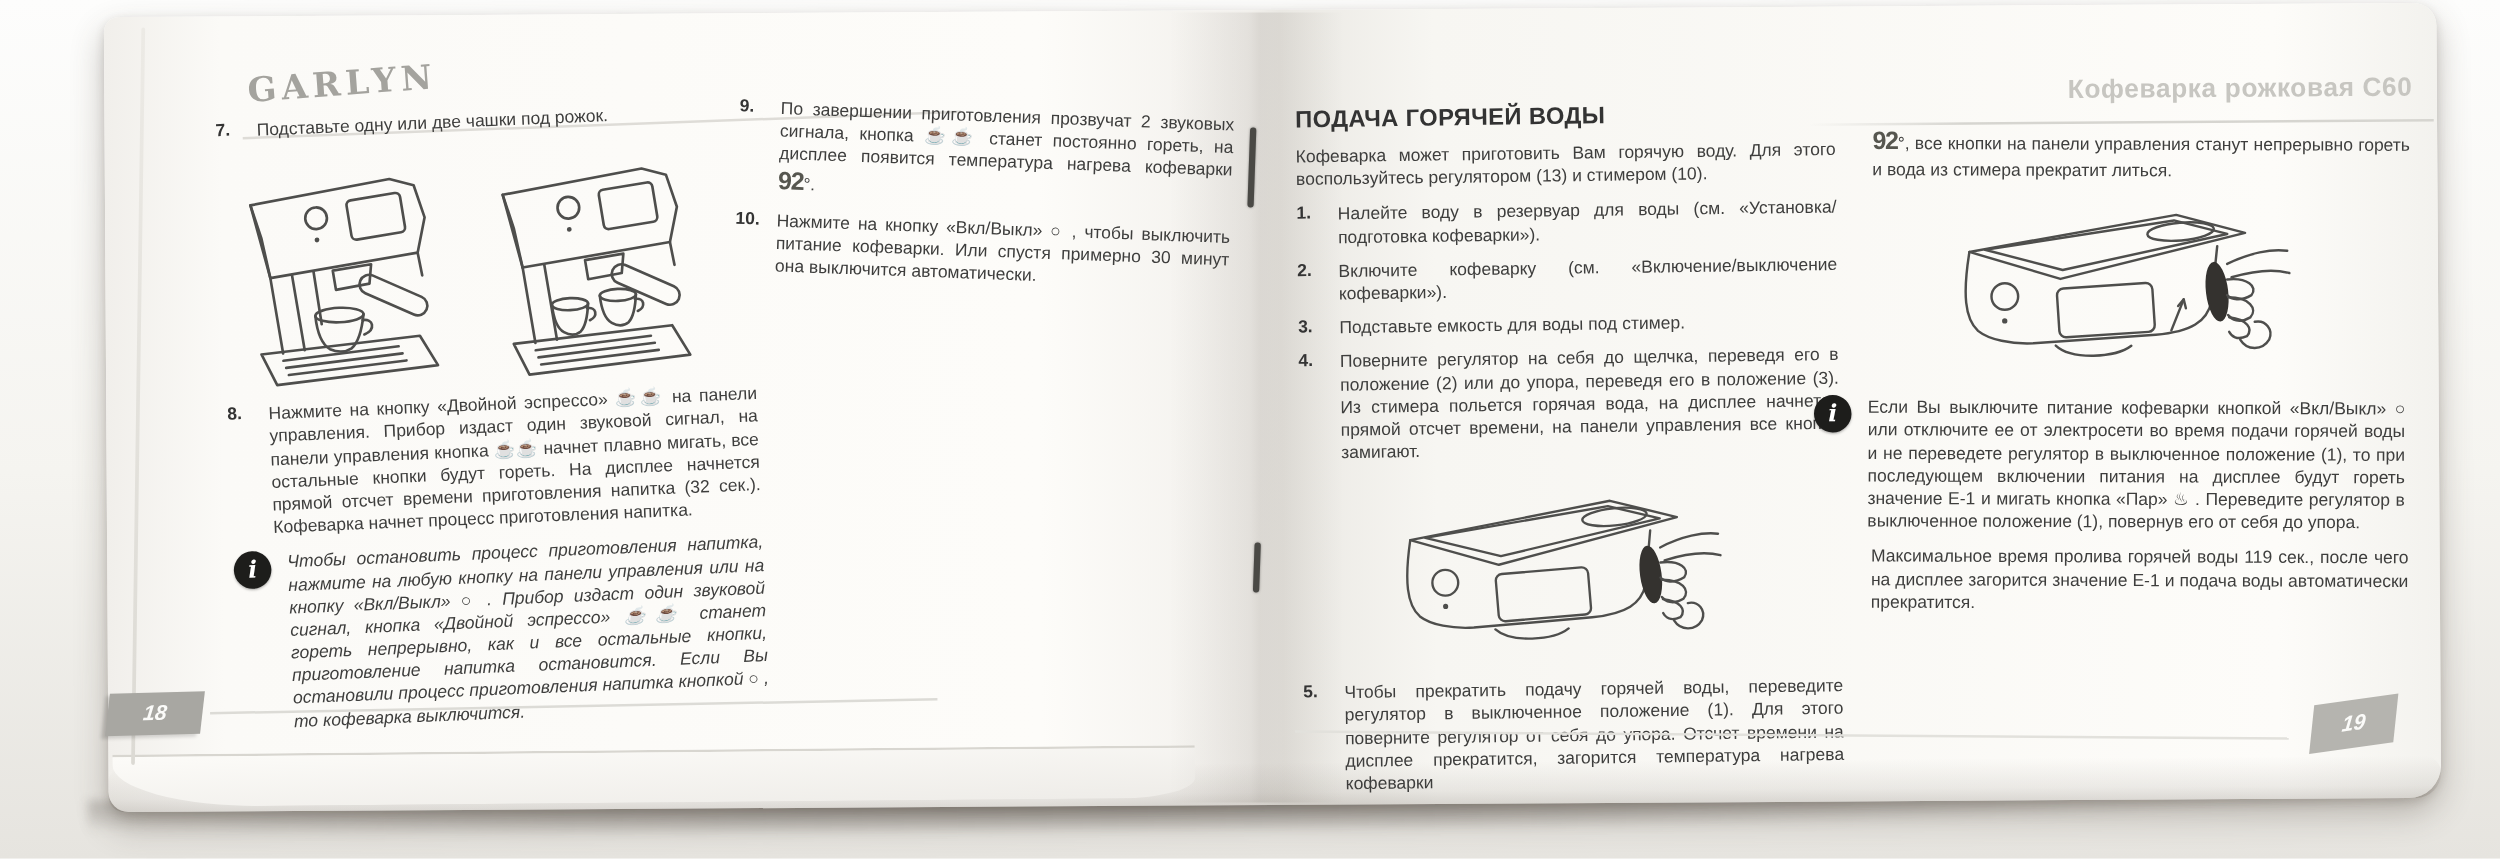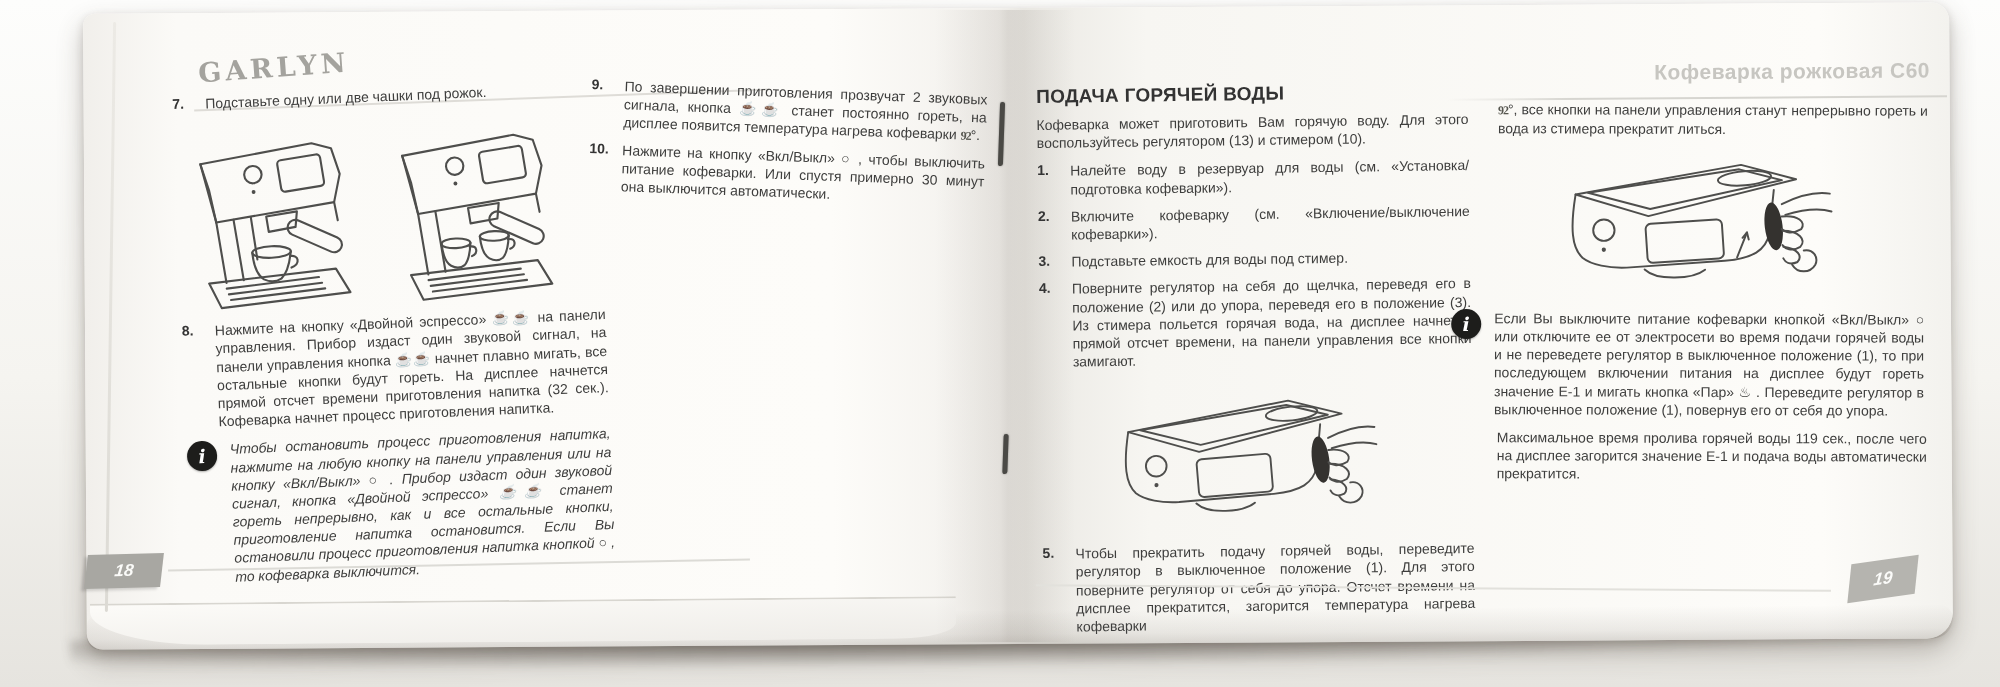--- a/index.html
+++ b/index.html
@@ -45,21 +45,21 @@
   .num{flex:none;width:24px;font-weight:700;font-size:14px;color:#343434;padding-top:0;}
   .section-title{font-weight:800;font-size:19px;letter-spacing:.3px;color:#333;margin:0 0 8px 0;}
   .intro{margin:0 0 10px 0;}
   .machines{display:flex;gap:4px;margin:4px 0 12px -8px;}
   .info{display:flex;gap:13px;margin-top:10px;}
   .info-icon{flex:none;width:30px;height:30px;border-radius:50%;background:#1d1d1b;color:#fff;
     font-family:"DejaVu Serif",serif;font-style:italic;font-weight:700;font-size:19px;
     display:flex;align-items:center;justify-content:center;margin-left:-44px;box-shadow:0 1px 2px rgba(0,0,0,.3);}
   .col-right2 .info-icon{margin-left:0;}
   .it{font-style:italic;}
-  .seg{font-family:Liberation Serif, serif;font-weight:700;font-size:12px;letter-spacing:-1px;color:#56564f;margin-top:12px;}
+  .seg{font-family:Liberation Sans, sans-serif;font-weight:700;font-size:20px;letter-spacing:-1px;color:#56564f;margin-top:12px;}
   .cont{margin-left:46px;width:430px;}
   .note{margin-left:46px;width:430px;margin-top:10px;}
   .illus-right{display:block;margin:4px 0 10px 40px;}
   .illus-right2{display:block;margin:2px 0 8px 70px;}
 
   .footer-rule-left{position:absolute;left:168px;top:564px;width:582px;height:2px;background:#dcdbd6;transform:rotate(-1.1deg);}
   .footer-rule-right{position:absolute;left:1036px;top:587px;width:795px;height:2px;background:#e2e1dc;transform:rotate(.4deg);}
   .badge{position:absolute;display:flex;align-items:center;justify-content:center;
     color:#fbfbf9;font-size:17px;font-style:italic;font-weight:600;}
   .badge-18{left:86px;top:554px;width:76px;height:34px;background:#a8a7a2;transform:rotate(-1.5deg) skewX(-8deg);box-shadow:-3px 2px 3px rgba(0,0,0,.15);}

